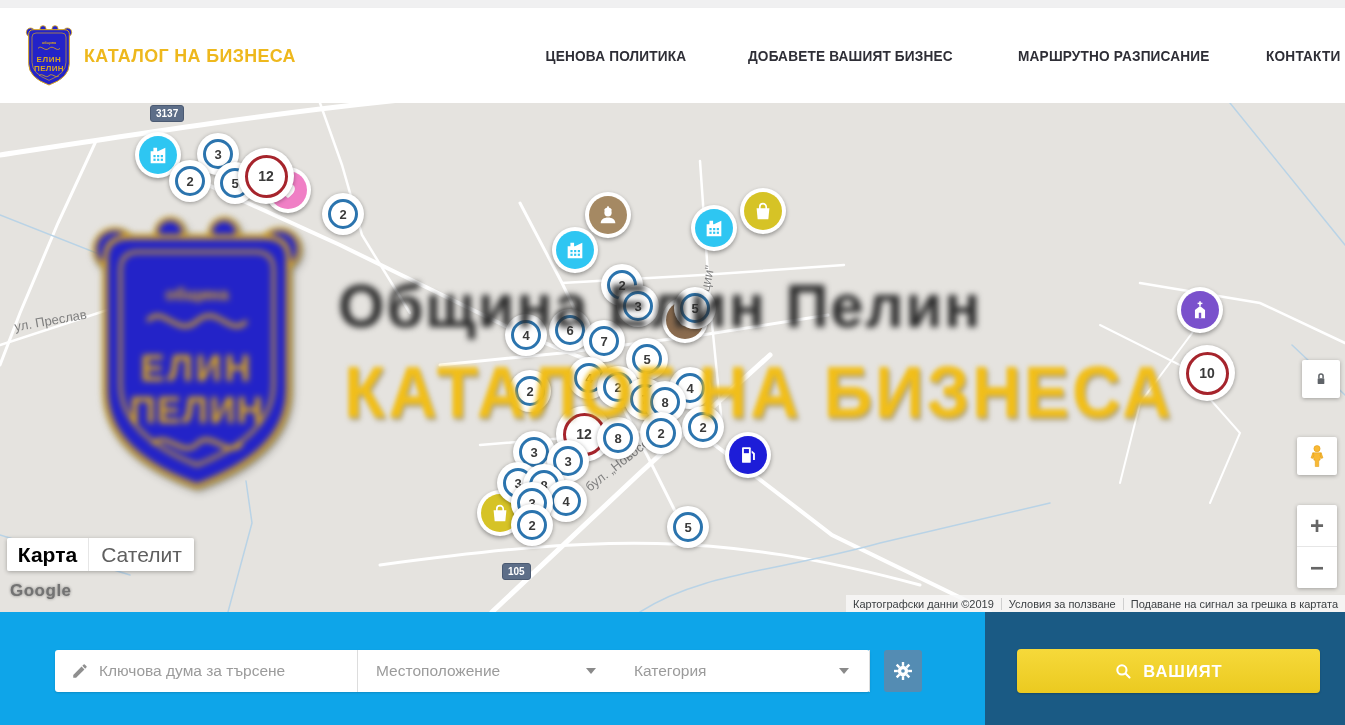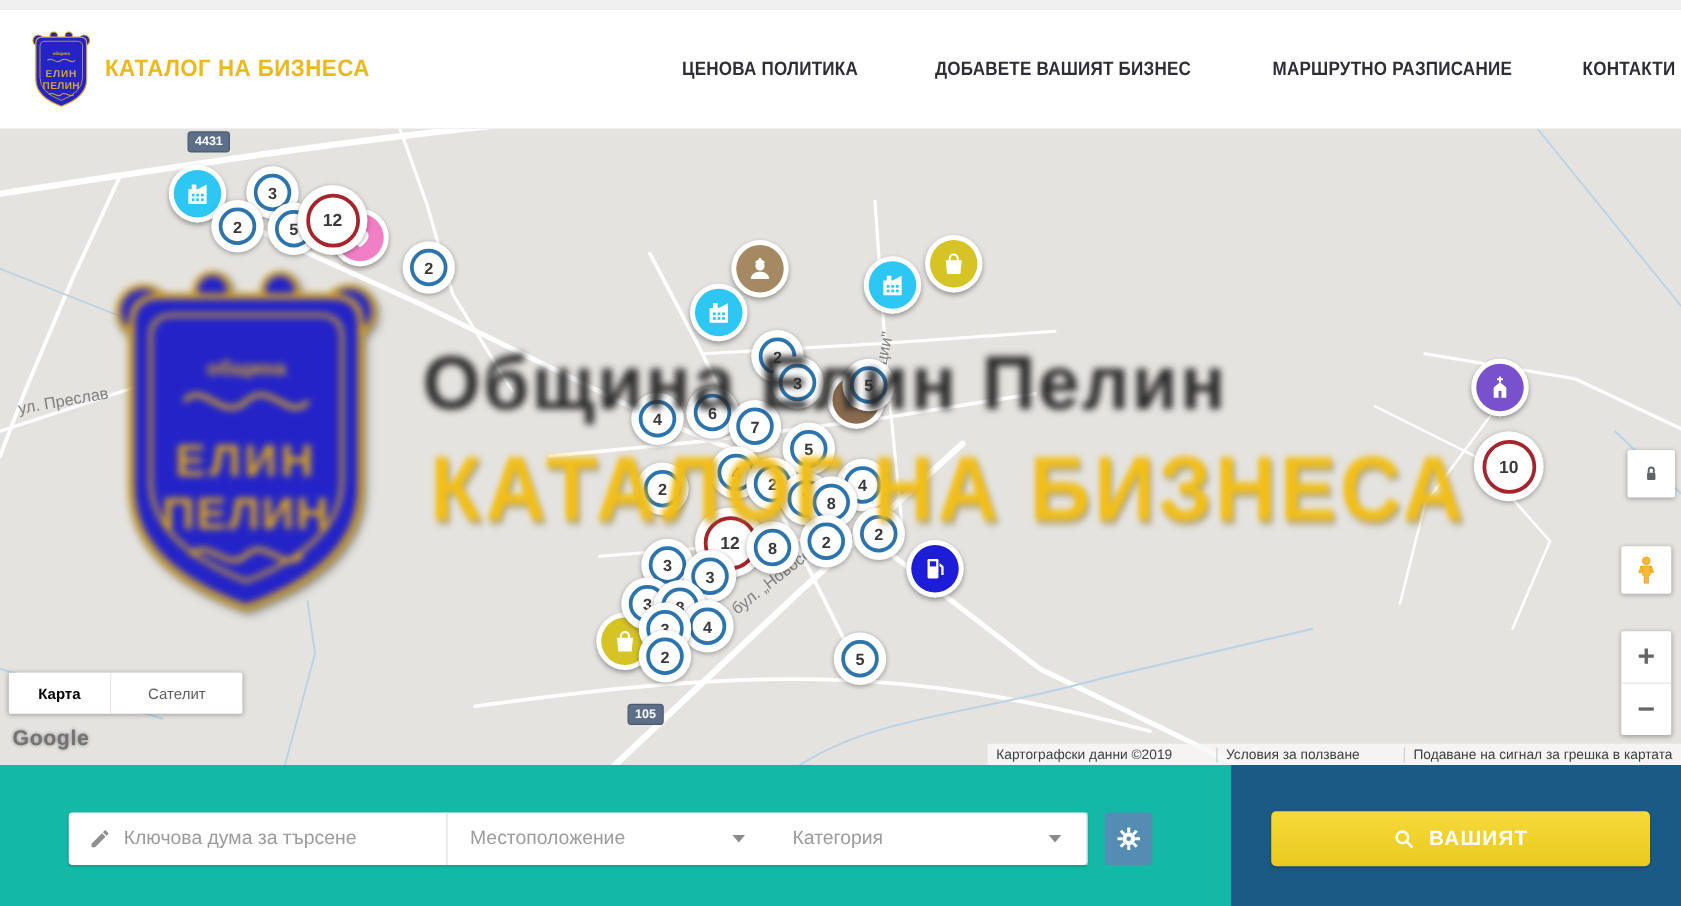--- a/index.html
+++ b/index.html
@@ -57,42 +57,42 @@
     transform:scaleX(.98); transform-origin:left; }
   .wm-t2 { position:absolute; left:344px; top:247px; font-size:73px; font-weight:bold;
     color:#f1be19; letter-spacing:3px; filter:blur(2.5px); white-space:nowrap;
     transform:scaleX(.93); transform-origin:left;
     text-shadow:2px 3px 3px rgba(100,75,0,.45); }
 
   
   .maptype { position:absolute; left:7px; top:435px; display:flex; z-index:5;
     box-shadow:0 1px 4px rgba(0,0,0,.3); border-radius:2px; overflow:hidden; }
   .maptype div { background:#fff; height:33px; display:flex; align-items:center; justify-content:center;
-    font-size:12px; cursor:pointer; }
+    font-size:21px; cursor:pointer; }
   .maptype .mt-map { width:82px; font-weight:bold; color:#000; border-right:1px solid #e6e6e6; }
   .maptype .mt-sat { width:105px; color:#5f5f5f; }
   .google-logo { position:absolute; left:10px; top:478px; z-index:5; color:#737373; font-size:17px;
     font-weight:bold; letter-spacing:.5px; text-shadow:0 0 3px rgba(0,0,0,.45); }
   .attr { position:absolute; right:0; bottom:0; height:17px; z-index:5; display:flex; align-items:center;
-    background:rgba(248,248,248,.82); font-size:11px; color:#3c4043;gap:28px; }
+    background:rgba(248,248,248,.82); font-size:11px; color:#3c4043; }
   .attr span { padding:0 7px; border-left:1px solid #cfcfcf; white-space:nowrap; cursor:pointer; }
   .attr span:first-child { border-left:none; cursor:default; }
 
   .ctl-btn { position:absolute; background:#fff; box-shadow:0 1px 4px rgba(0,0,0,.3); border-radius:2px;
     display:flex; align-items:center; justify-content:center; z-index:5; cursor:pointer; }
   .ctl-lock { left:1302px; top:257px; width:38px; height:38px; }
   .ctl-peg  { left:1297px; top:334px; width:40px; height:38px; }
   .zoomctl { position:absolute; left:1297px; top:402px; width:40px; height:83px; background:#fff;
     border-radius:2px; box-shadow:0 1px 4px rgba(0,0,0,.3); z-index:5; display:flex; flex-direction:column; }
   .zoomctl div { flex:1; display:flex; align-items:center; justify-content:center;
     font-size:24px; font-weight:bold; color:#666; cursor:pointer; }
   .zoomctl .zin { border-bottom:1px solid #e6e6e6; }
 
   
-  .searchbar { position:absolute; left:0; top:612px; width:1345px; height:113px; background:#14b8a6; }
+  .searchbar { position:absolute; left:0; top:612px; width:1345px; height:113px; background:#0ea5e9; }
   .searchbar .right-panel { position:absolute; left:985px; top:0; width:360px; height:113px; background:#1a5a84; }
   .pill { position:absolute; left:55px; top:38px; width:815px; height:42px; background:#fff;
     border-radius:3px; display:flex; align-items:stretch; box-shadow:0 1px 2px rgba(0,0,0,.15); }
   .pill .sec { display:flex; align-items:center; position:relative; }
   .sec-key { width:303px; border-right:1px solid #ddd; }
   .sec-key svg { margin:0 10px 0 16px; }
   .sec-key input { border:none; outline:none; width:230px; font-size:15.5px; color:#444;
     font-family:inherit; }
   .sec-key input::placeholder { color:#9b9b9b; }
   .sec-dd { cursor:pointer; }
@@ -213,21 +213,21 @@
       </g>
     </svg>
   </div>
   <div class="zoomctl">
     <div class="zin">+</div>
     <div class="zout">−</div>
   </div>
 <div class="street-label" style="left: 14px; top: 210px; transform: rotate(-10deg);">ул. Преслав</div>
     <div class="street-label" style="left: 578px; top: 352px; transform: rotate(-38deg);">бул. „Новосел</div>
     <div class="street-label" style="left: 694px; top: 168px; transform: rotate(-78deg);">ции"</div>
-    <div class="road-badge" style="left: 150px; top: 2px;">4431</div>
+    <div class="road-badge" style="left: 150px; top: 2px;">3137</div>
     <div class="road-badge" style="left: 502px; top: 460px;">105</div>
     <div class="pin" style="left: 158px; top: 52px;">
       <span class="tail"></span>
       <span class="head"></span>
     <span class="inner" style="background:#2ec6f2">
     <svg viewBox="0 0 24 24">
           <g>
             <path fill="#fff" d="M4 21V8h3V4h4v4h1l8-4v17z"></path>
             <g fill="#2ec6f2">
     <rect x="7" y="12" width="2.4" height="2.4"></rect>

